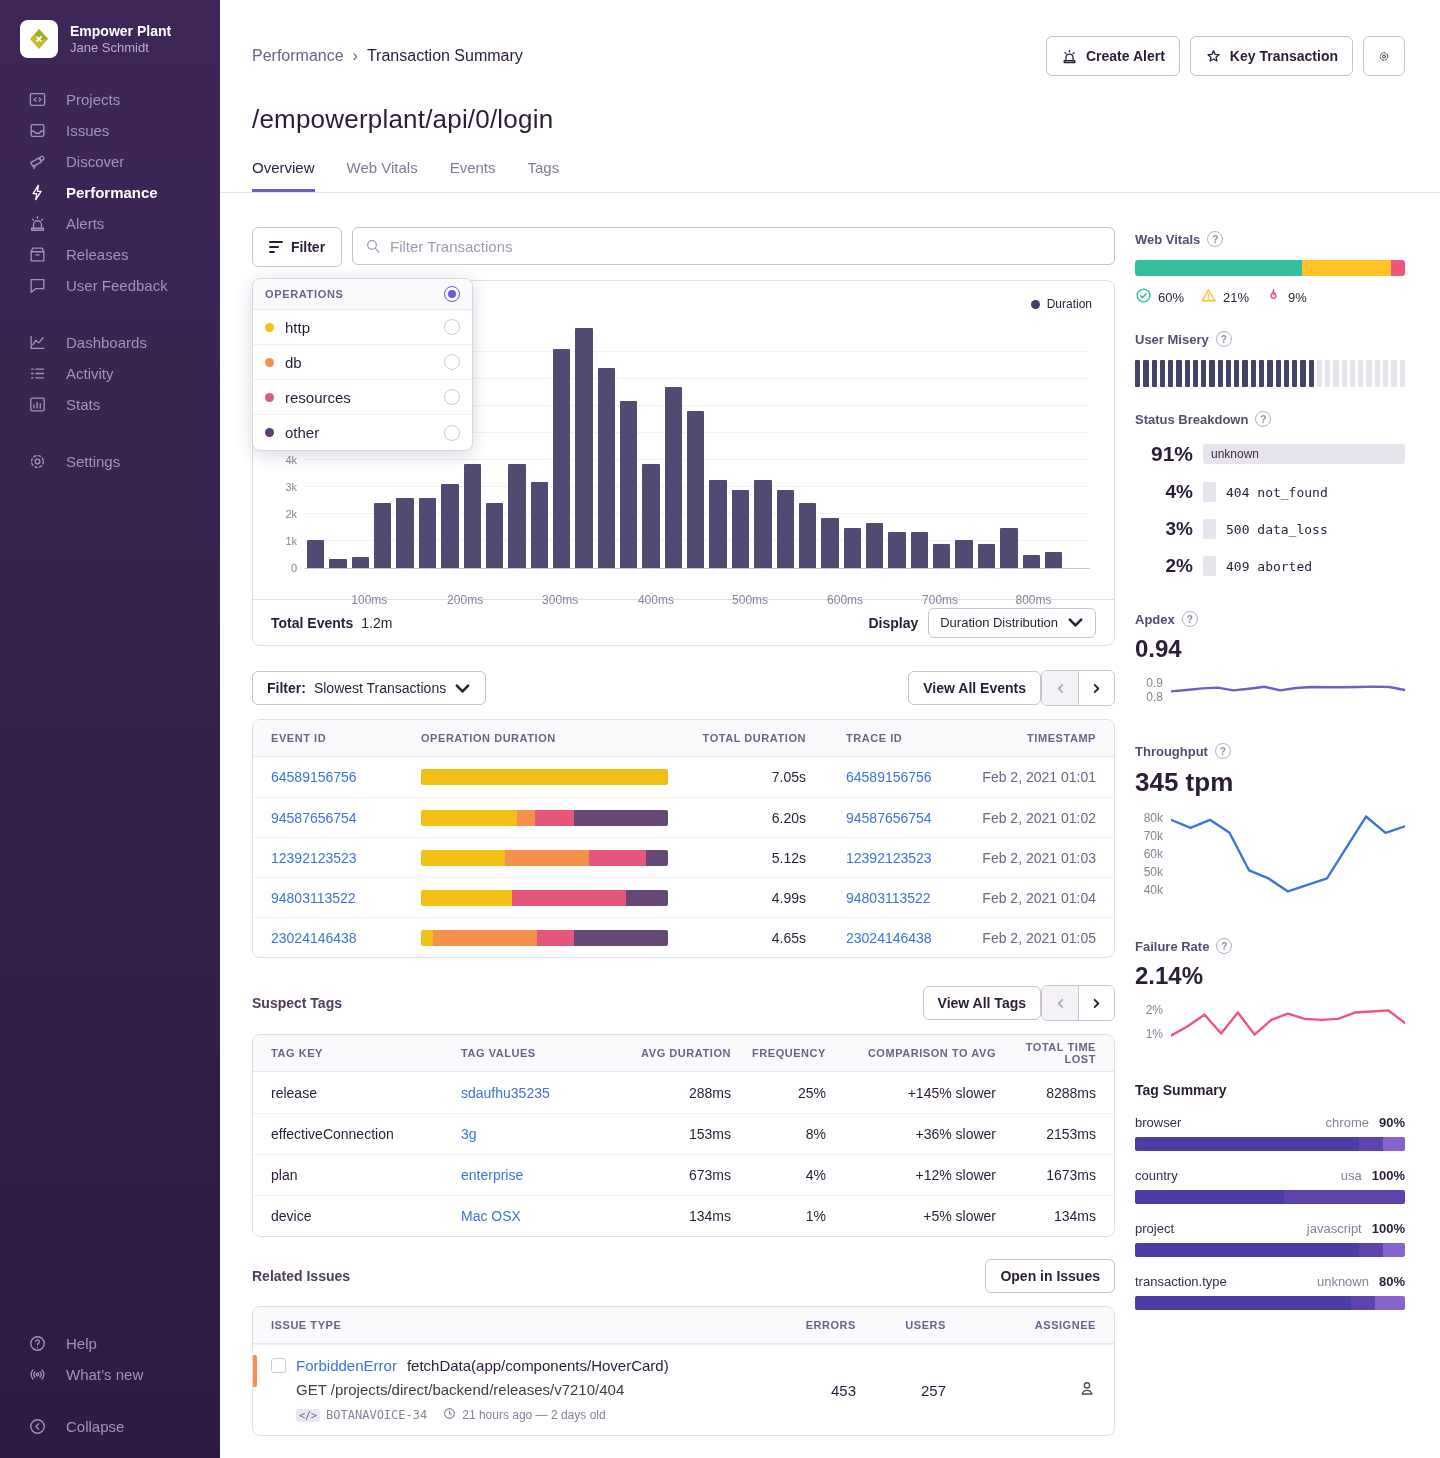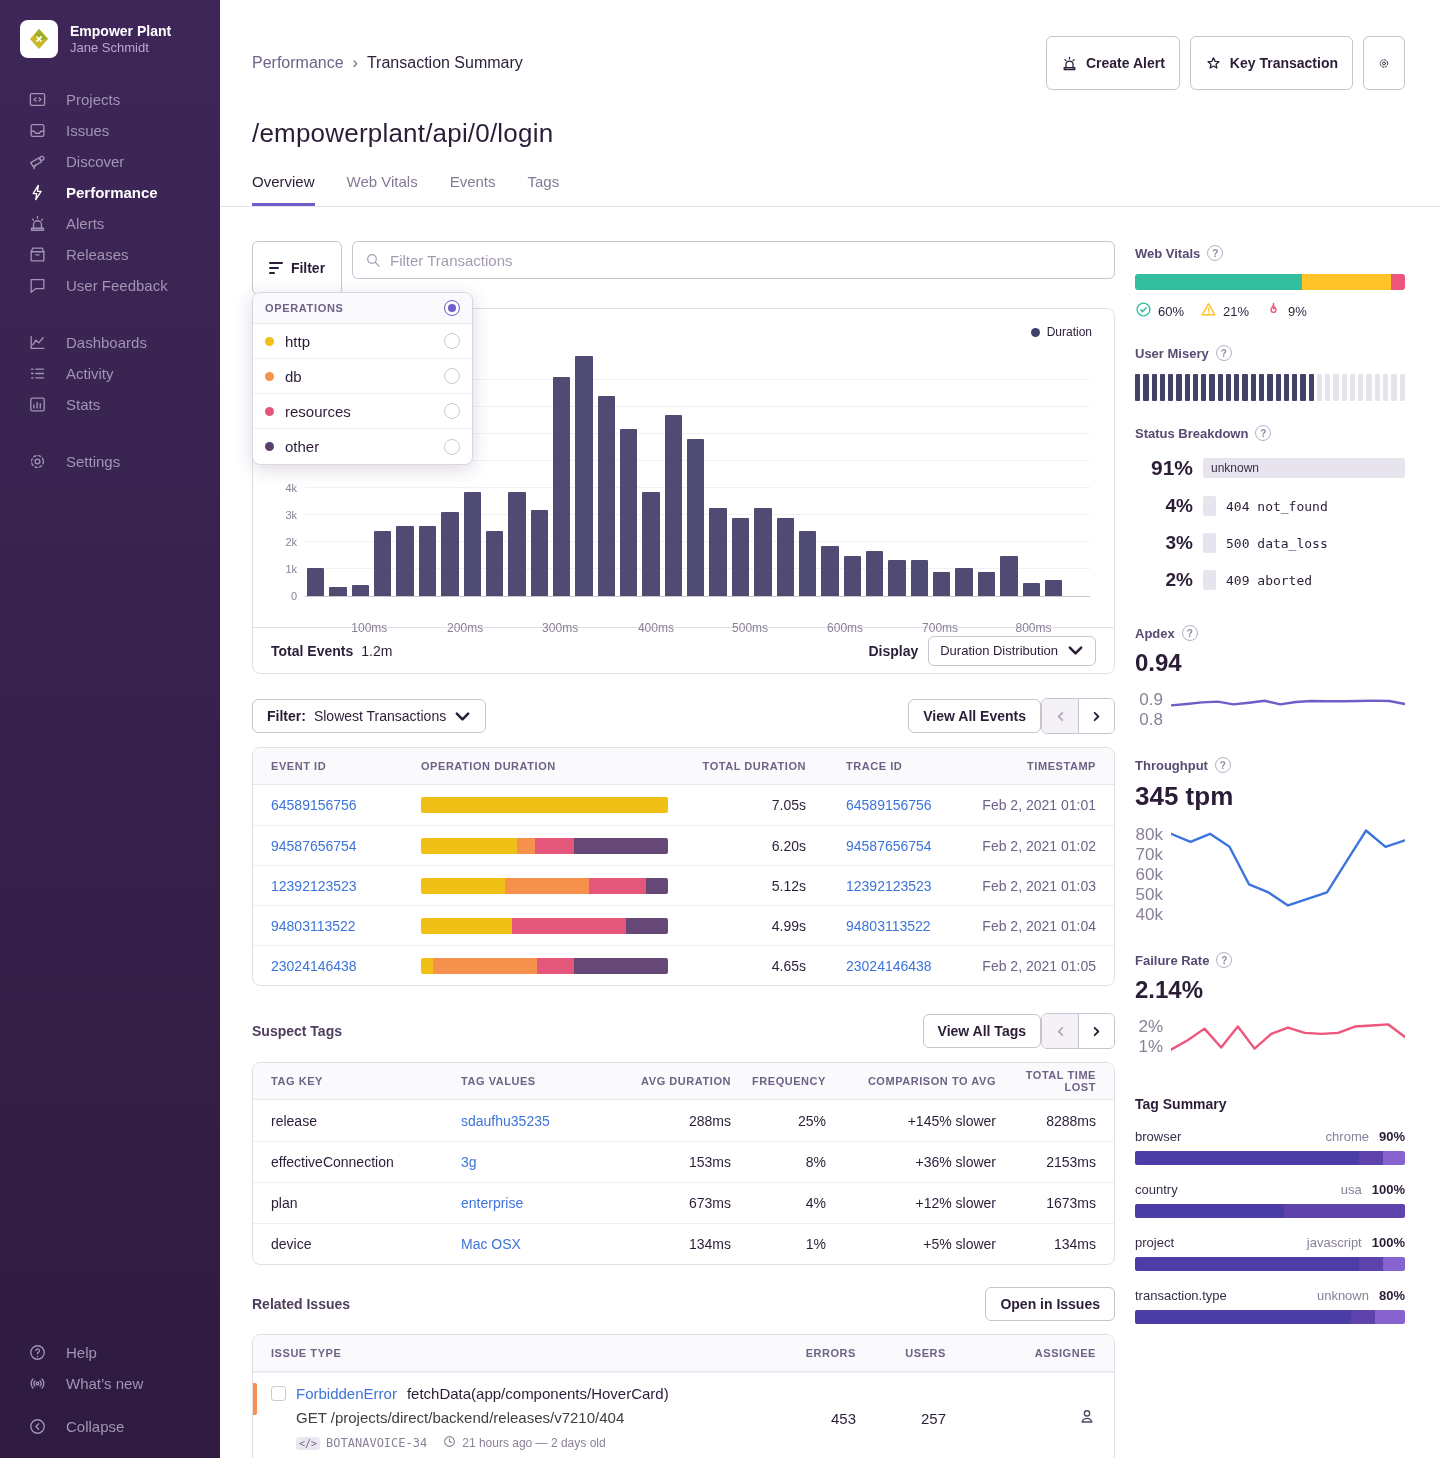--- a/index.html
+++ b/index.html
@@ -21,21 +21,21 @@
   .nav-item .icon { width:19px; height:19px; display:flex; }
   .nav-item.active { color:#fff; font-weight:bold; }
   .nav-item svg { width:19px; height:19px; stroke:currentColor; fill:none; stroke-width:1.7; stroke-linecap:round; stroke-linejoin:round; }
   .side-foot { margin-top:auto; }
 
   
   .main { margin-left:220px; }
   .topbar { display:flex; justify-content:space-between; align-items:center; padding:36px 35px 0 32px; }
   .crumbs { font-size:16px; color:#6F6287; display:flex; gap:9px; align-items:center; }
   .crumbs .cur { color:#2B1D38; }
-  .btn { display:inline-flex; align-items:center; gap:8px; height:54px; padding:0 14px;
+  .btn { display:inline-flex; align-items:center; gap:8px; height:40px; padding:0 14px;
     border:1px solid #C9C2D1; border-radius:6px; background:#fff; font-size:14px; font-weight:bold; color:#2B1D38; cursor:pointer; }
   .btn svg { width:17px; height:17px; stroke:#2B1D38; fill:none; stroke-width:1.8; stroke-linecap:round; stroke-linejoin:round; }
   .topbtns { display:flex; gap:10px; }
   .page-title { font-size:26px; font-weight:500; padding:28px 32px 0; letter-spacing:.2px; }
   .tabs { display:flex; gap:32px; padding:24px 32px 0; border-bottom:1px solid #E6E2EA; }
   .tab { font-size:15px; color:#857A93; padding-bottom:13px; cursor:pointer; }
   .tab.active { color:#2B1D38; border-bottom:3px solid #6C5FC7; font-weight:500; }
 
   .content { display:flex; gap:20px; padding:34px 35px 0 32px; }
   .left { width:863px; position:relative; }
@@ -142,21 +142,21 @@
   .sb-pct { width:58px; text-align:right; font-weight:bold; font-size:19px; flex:none; }
   .sb-pct.big { font-size:21px; }
   .sb-bar-full { flex:1; height:20px; background:#E8E4EE; border-radius:3px; display:flex; align-items:center; padding-left:8px;
     font-size:12px; color:#3A2D49; }
   .sb-mini { width:13px; height:20px; background:#E8E4EE; border-radius:2px; flex:none; }
   .sb-code { font-family:"DejaVu Sans Mono", monospace; font-size:13px; color:#2B1D38; }
   .big-val { font-size:24px; font-weight:bold; margin-top:8px; }
   .big-val.t { font-size:26px; }
   .spark-row { display:flex; gap:8px; margin-top:12px; }
   .spark-ylabs { width:28px; display:flex; flex-direction:column; justify-content:space-between; align-items:flex-end;
-    font-size:17px; color:#8A8098; padding:1px 0; }
+    font-size:12px; color:#8A8098; padding:1px 0; }
   .spark { flex:1; }
   .spark svg { width:100%; height:100%; display:block; }
   .h28 { height:26px; } .h88 { height:88px; } .h40 { height:40px; }
   .ts-title { font-size:14px; font-weight:bold; color:#2B1D38; }
   .ts-row { margin-top:17px; }
   .ts-labels { display:flex; align-items:baseline; font-size:13px; }
   .ts-key { color:#3A2D49; }
   .ts-val { margin-left:auto; color:#8A8098; }
   .ts-pct { margin-left:10px; font-weight:bold; color:#2B1D38; }
   .ts-bar { margin-top:7px; height:14px; border-radius:2px; overflow:hidden; display:flex; }
@@ -298,21 +298,21 @@
         <div class="nav-item">
           <span class="icon">
             <svg viewBox="0 0 24 24">
               <circle cx="12" cy="12" r="1.6"></circle>
               <path d="M8.8 15.2a4.6 4.6 0 0 1 0-6.4M15.2 8.8a4.6 4.6 0 0 1 0 6.4M6.3 17.7a8.2 8.2 0 0 1 0-11.4M17.7 6.3a8.2 8.2 0 0 1 0 11.4"></path>
             </svg>
           </span>
           <span>What’s new</span>
         </div>
       </nav>
-    <nav class="nav gc" style="margin-top:12px;">
+    <nav class="nav gc" style="margin-top:21px;">
         <div class="nav-item">
           <span class="icon">
             <svg viewBox="0 0 24 24">
               <circle cx="12" cy="12" r="8.5"></circle>
               <path d="M13.5 8.5 10 12l3.5 3.5"></path>
             </svg>
           </span>
           <span>Collapse</span>
         </div>
       </nav>

